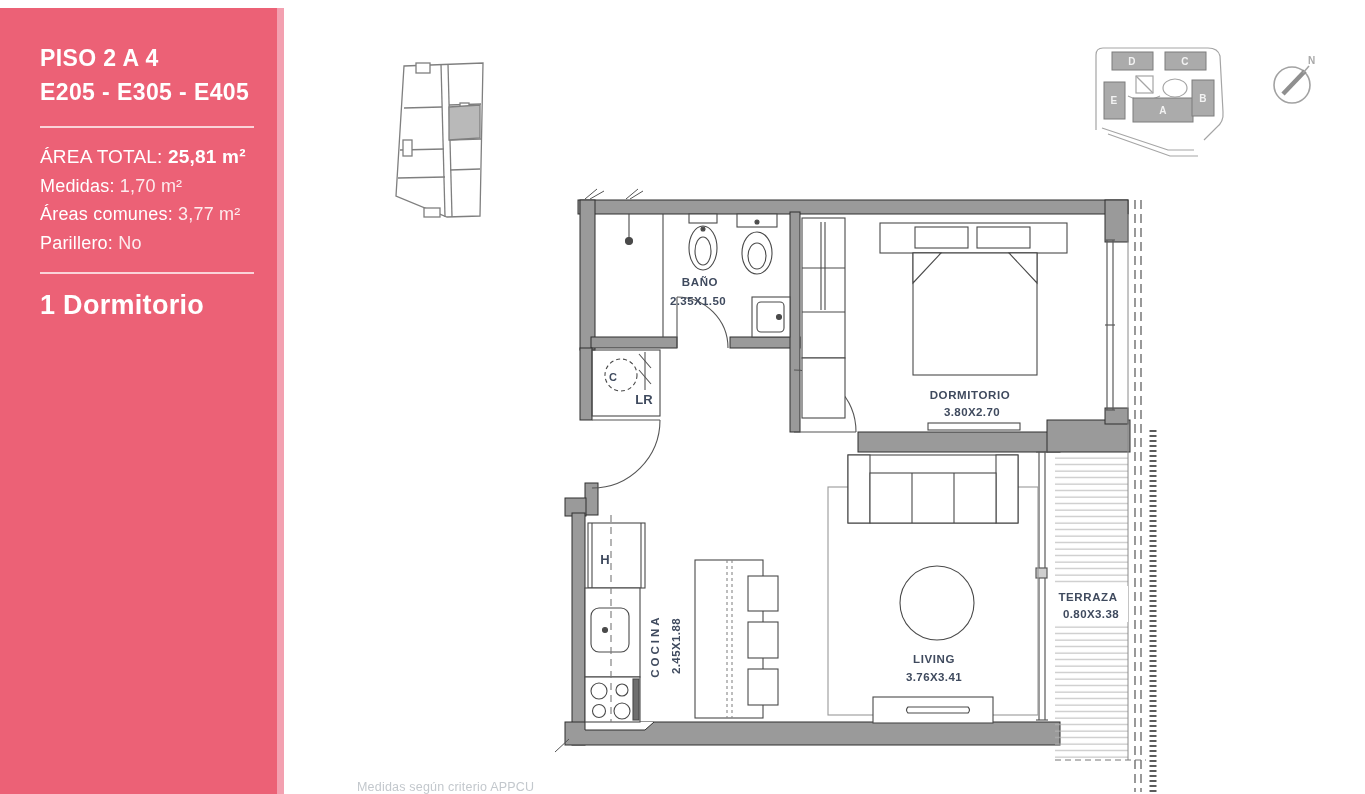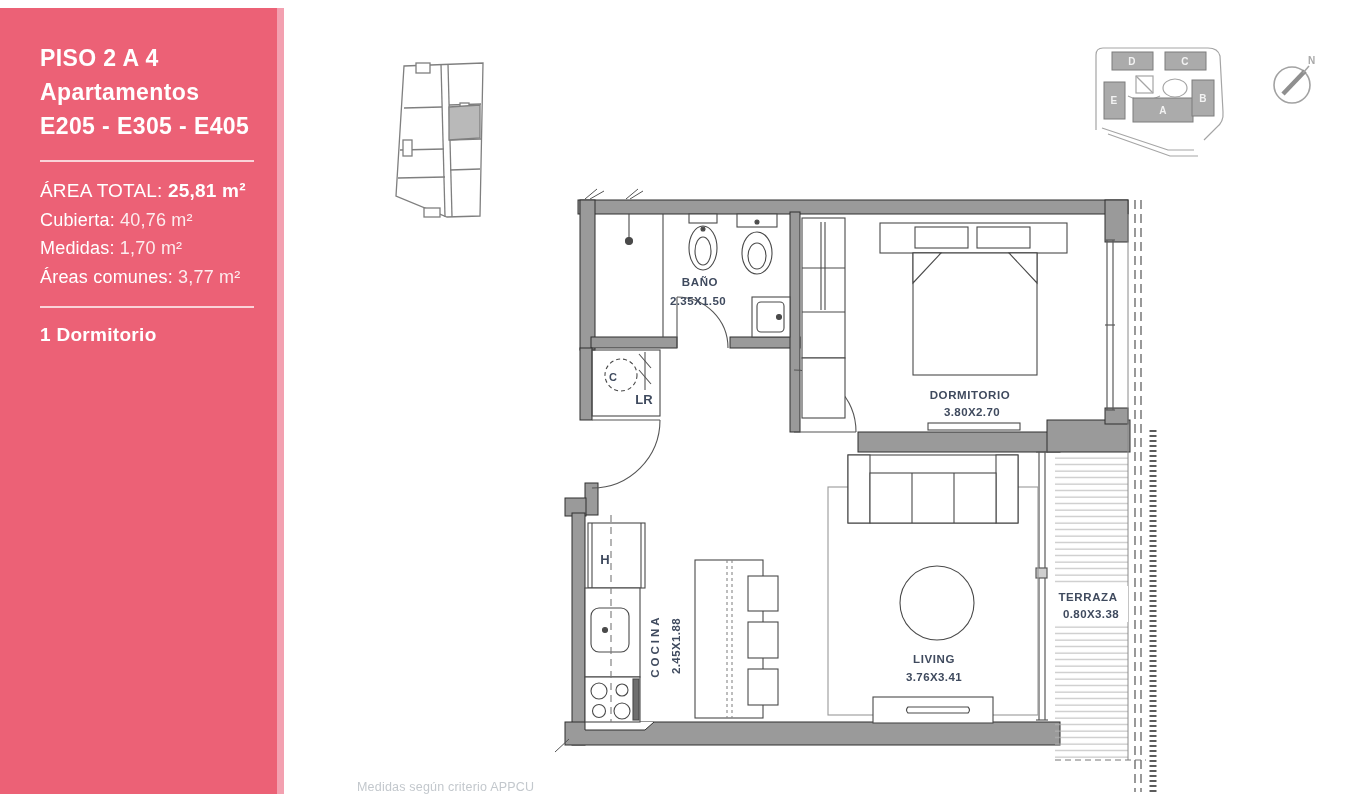--- a/index.html
+++ b/index.html
@@ -17,63 +17,62 @@
     position:absolute;right:0;top:0;width:7px;height:794px;
     background:#f3a0b0;
   }
   .side-title{font-size:23px;font-weight:700;line-height:34px;letter-spacing:.4px;}
   .side-divider{width:214px;height:2px;background:rgba(255,255,255,.72);margin:17px 0 15px 0;}
   .area-row{font-size:18px;line-height:28.5px;letter-spacing:.2px;white-space:nowrap;}
   .area-row .label{font-weight:400;}
   .area-row .value{font-weight:400;color:rgba(255,255,255,.88);}
   .area-row.total{font-size:19px;}
   .area-row.total .value{font-weight:700;color:#fff;}
-  .unit-type{font-size:19px;font-weight:700;margin-top:16px;letter-spacing:.3px;}
+  .unit-type{font-size:27px;font-weight:700;margin-top:16px;letter-spacing:.3px;}
   
   .plan-svg{position:absolute;left:308px;top:0;}
   .footer-note{
     position:absolute;left:357px;top:780px;font-size:12.5px;color:#c3c8cd;
     letter-spacing:.2px;
     text-align:center;
   }
   svg text{font-family:"Liberation Sans",sans-serif;}
   .room-name{font-size:11.5px;font-weight:700;fill:#3f4a5e;letter-spacing:.6px;}
   .room-dims{font-size:11.5px;font-weight:700;fill:#3f4a5e;letter-spacing:.4px;}
   .anno{font-size:11px;font-weight:700;fill:#3f4a5e;}
   .blk-letter{font-size:10px;font-weight:700;fill:#f2f2f2;letter-spacing:.5px;}
   .north-letter{font-size:10px;font-weight:700;fill:#a9a9a9;}
 </style>
 </head>
 <body>
 
 <aside class="sidebar">
   <div class="side-title">
     <div>PISO 2 A 4</div>
-    <div>Apartamentos</div>
     <div>E205 - E305 - E405</div>
   </div>
 
   <div class="side-divider"></div>
 
   <div>
     <div class="area-row total">
       <span class="label">ÁREA TOTAL:</span>
       <span class="value">25,81 m²</span>
     </div>
     <div class="area-row">
-      <span class="label">Cubierta:</span>
-      <span class="value">40,76 m²</span>
-    </div>
-    <div class="area-row">
       <span class="label">Medidas:</span>
       <span class="value">1,70 m²</span>
     </div>
     <div class="area-row">
       <span class="label">Áreas comunes:</span>
       <span class="value">3,77 m²</span>
+    </div>
+    <div class="area-row">
+      <span class="label">Parillero:</span>
+      <span class="value">No</span>
     </div>
   </div>
 
   <div class="side-divider" style="margin-top:15px"></div>
 
   <div class="unit-type">1 Dormitorio</div>
 
   <div class="sidebar-edge"></div>
 </aside>
 

